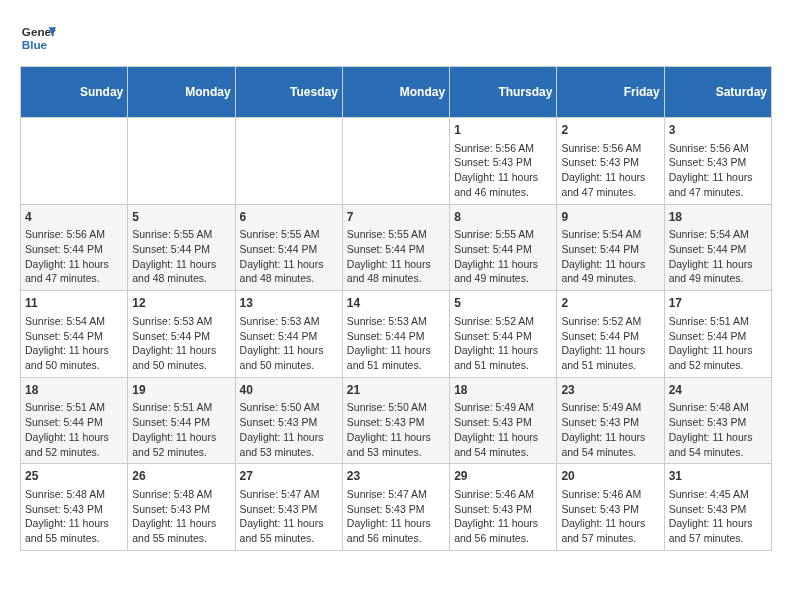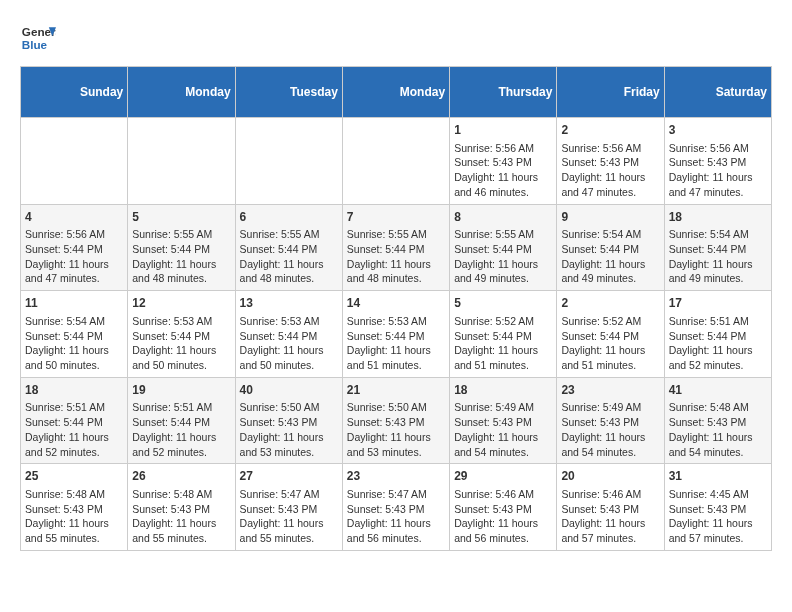--- a/index.html
+++ b/index.html
@@ -273,21 +273,21 @@
           <div>and 54 minutes.</div>
         </td>
         <td>
           <span class="day-num">23</span>
           <div>Sunrise: 5:49 AM</div>
           <div>Sunset: 5:43 PM</div>
           <div>Daylight: 11 hours</div>
           <div>and 54 minutes.</div>
         </td>
         <td>
-          <span class="day-num">41</span>
+          <span class="day-num">24</span>
           <div>Sunrise: 5:48 AM</div>
           <div>Sunset: 5:43 PM</div>
           <div>Daylight: 11 hours</div>
           <div>and 54 minutes.</div>
         </td>
       </tr>
       <tr>
         <td>
           <span class="day-num">25</span>
           <div>Sunrise: 5:48 AM</div>

